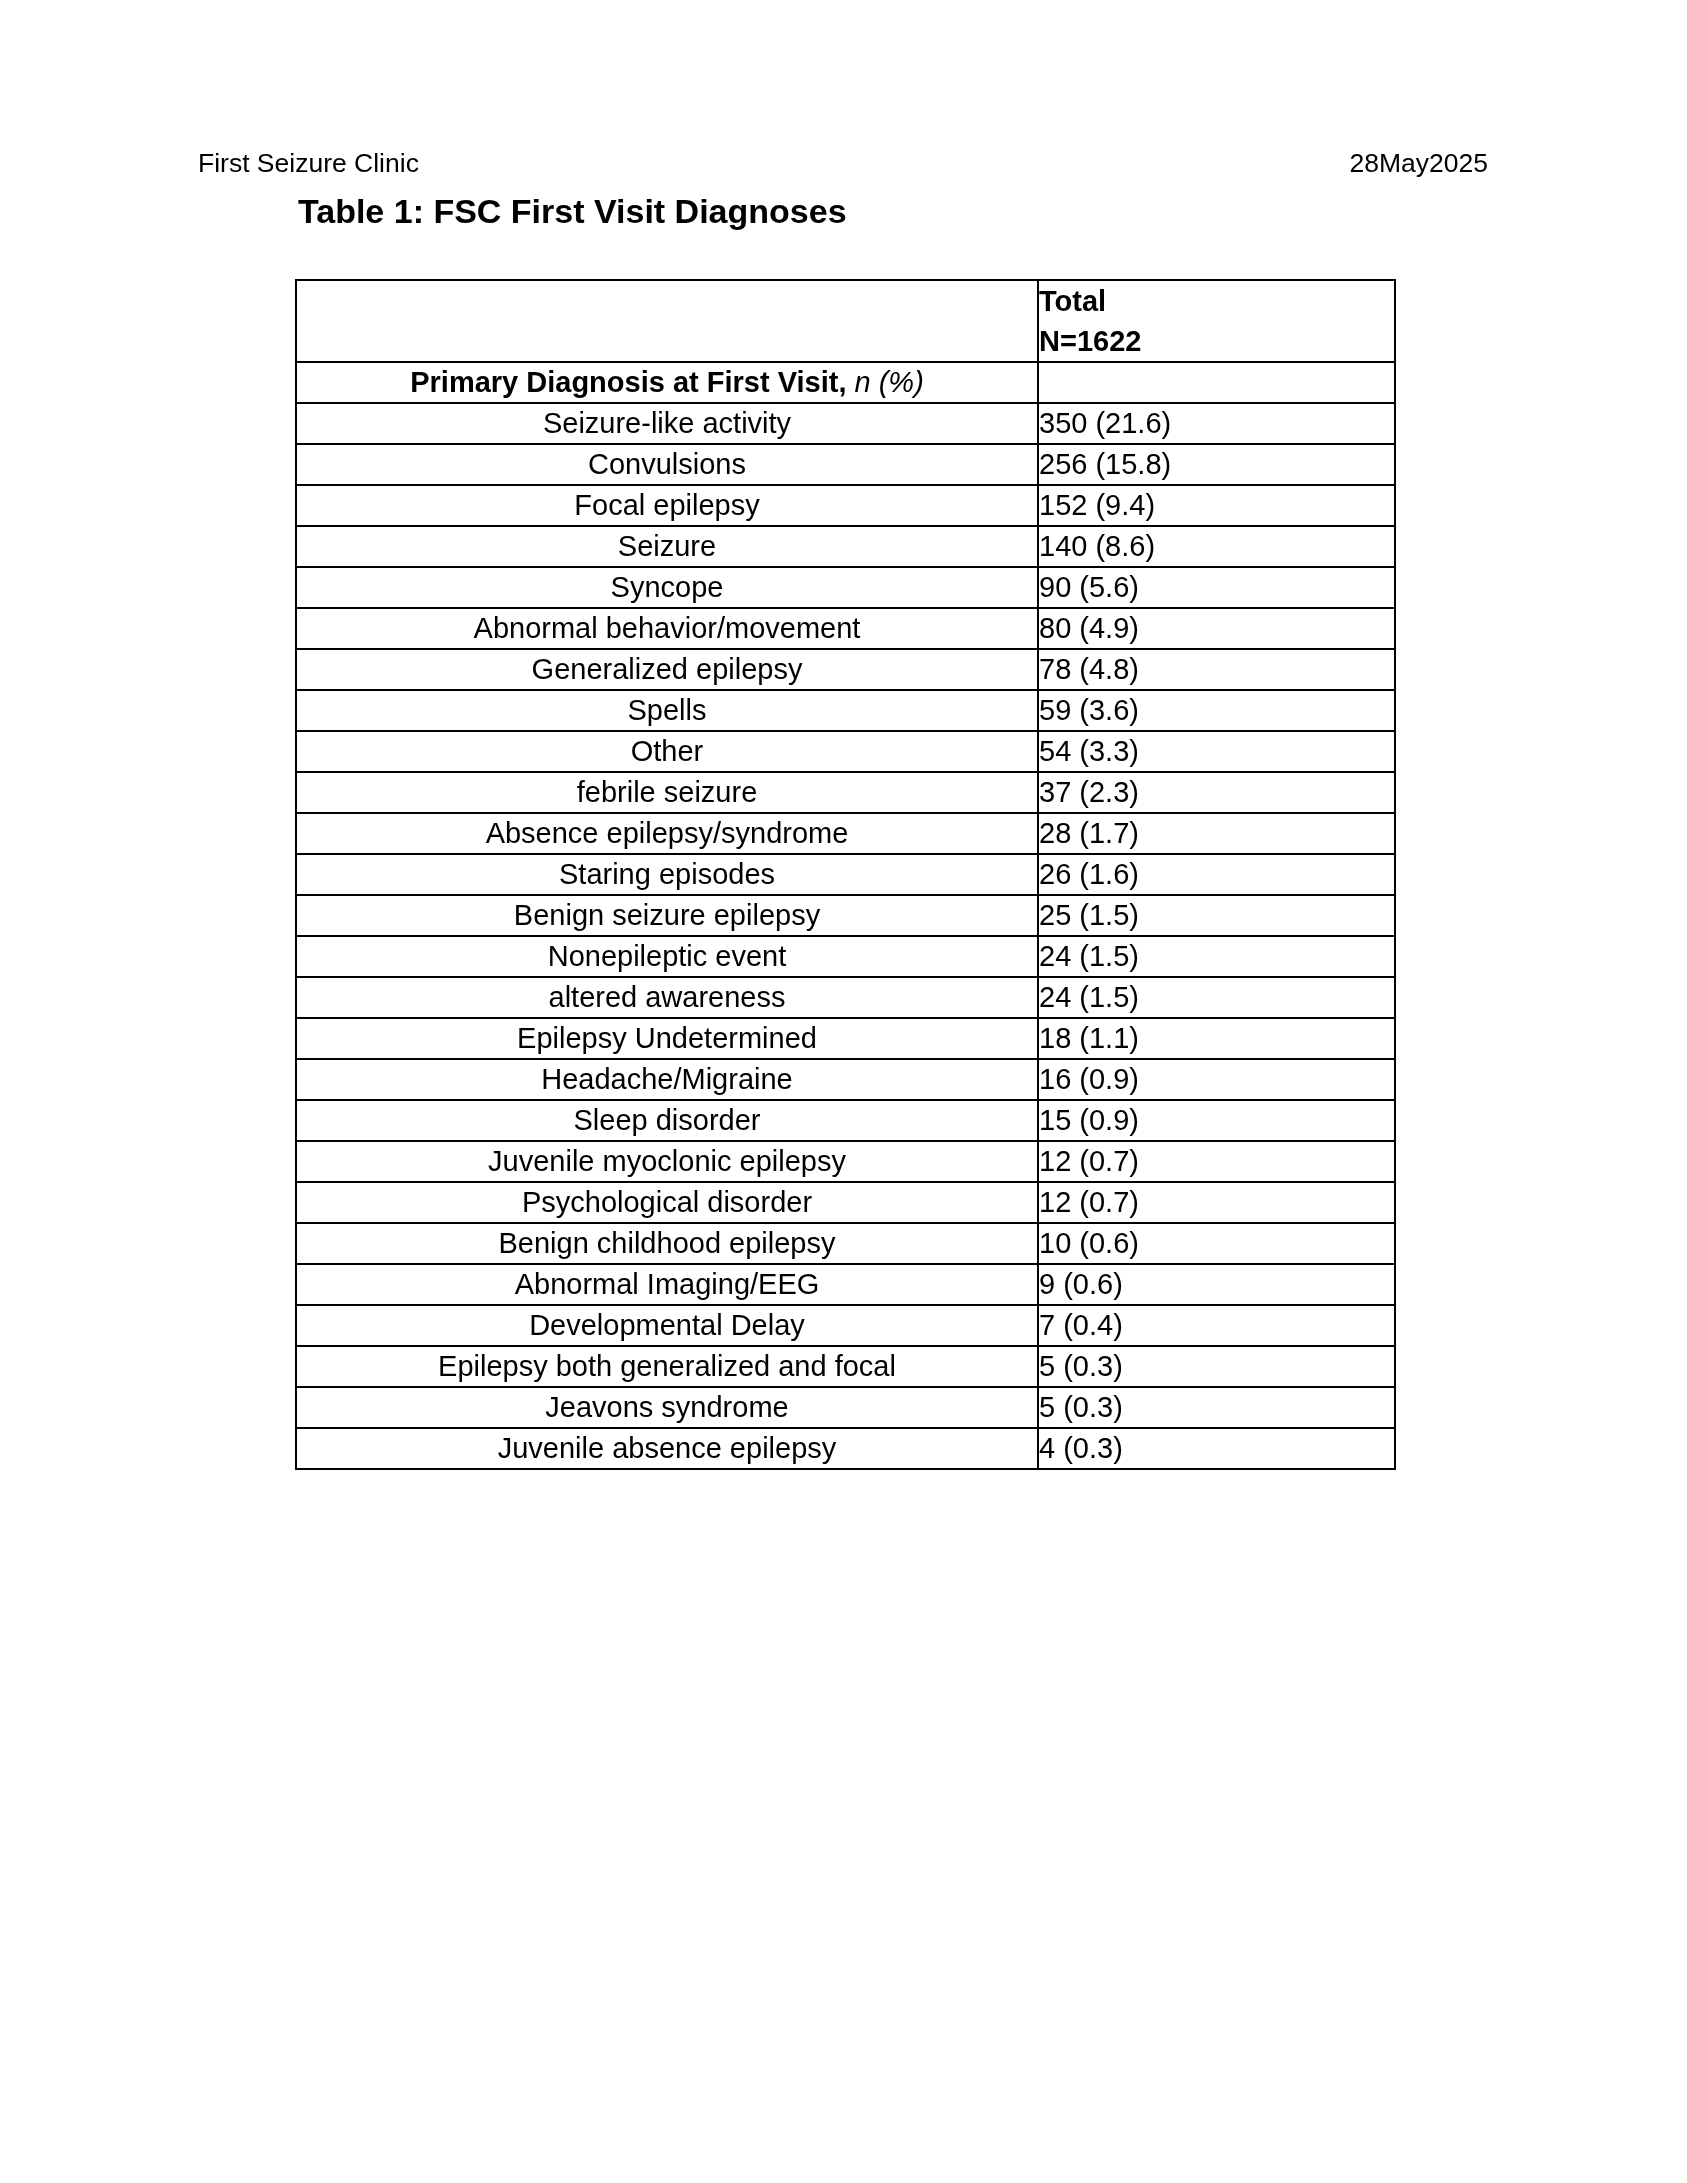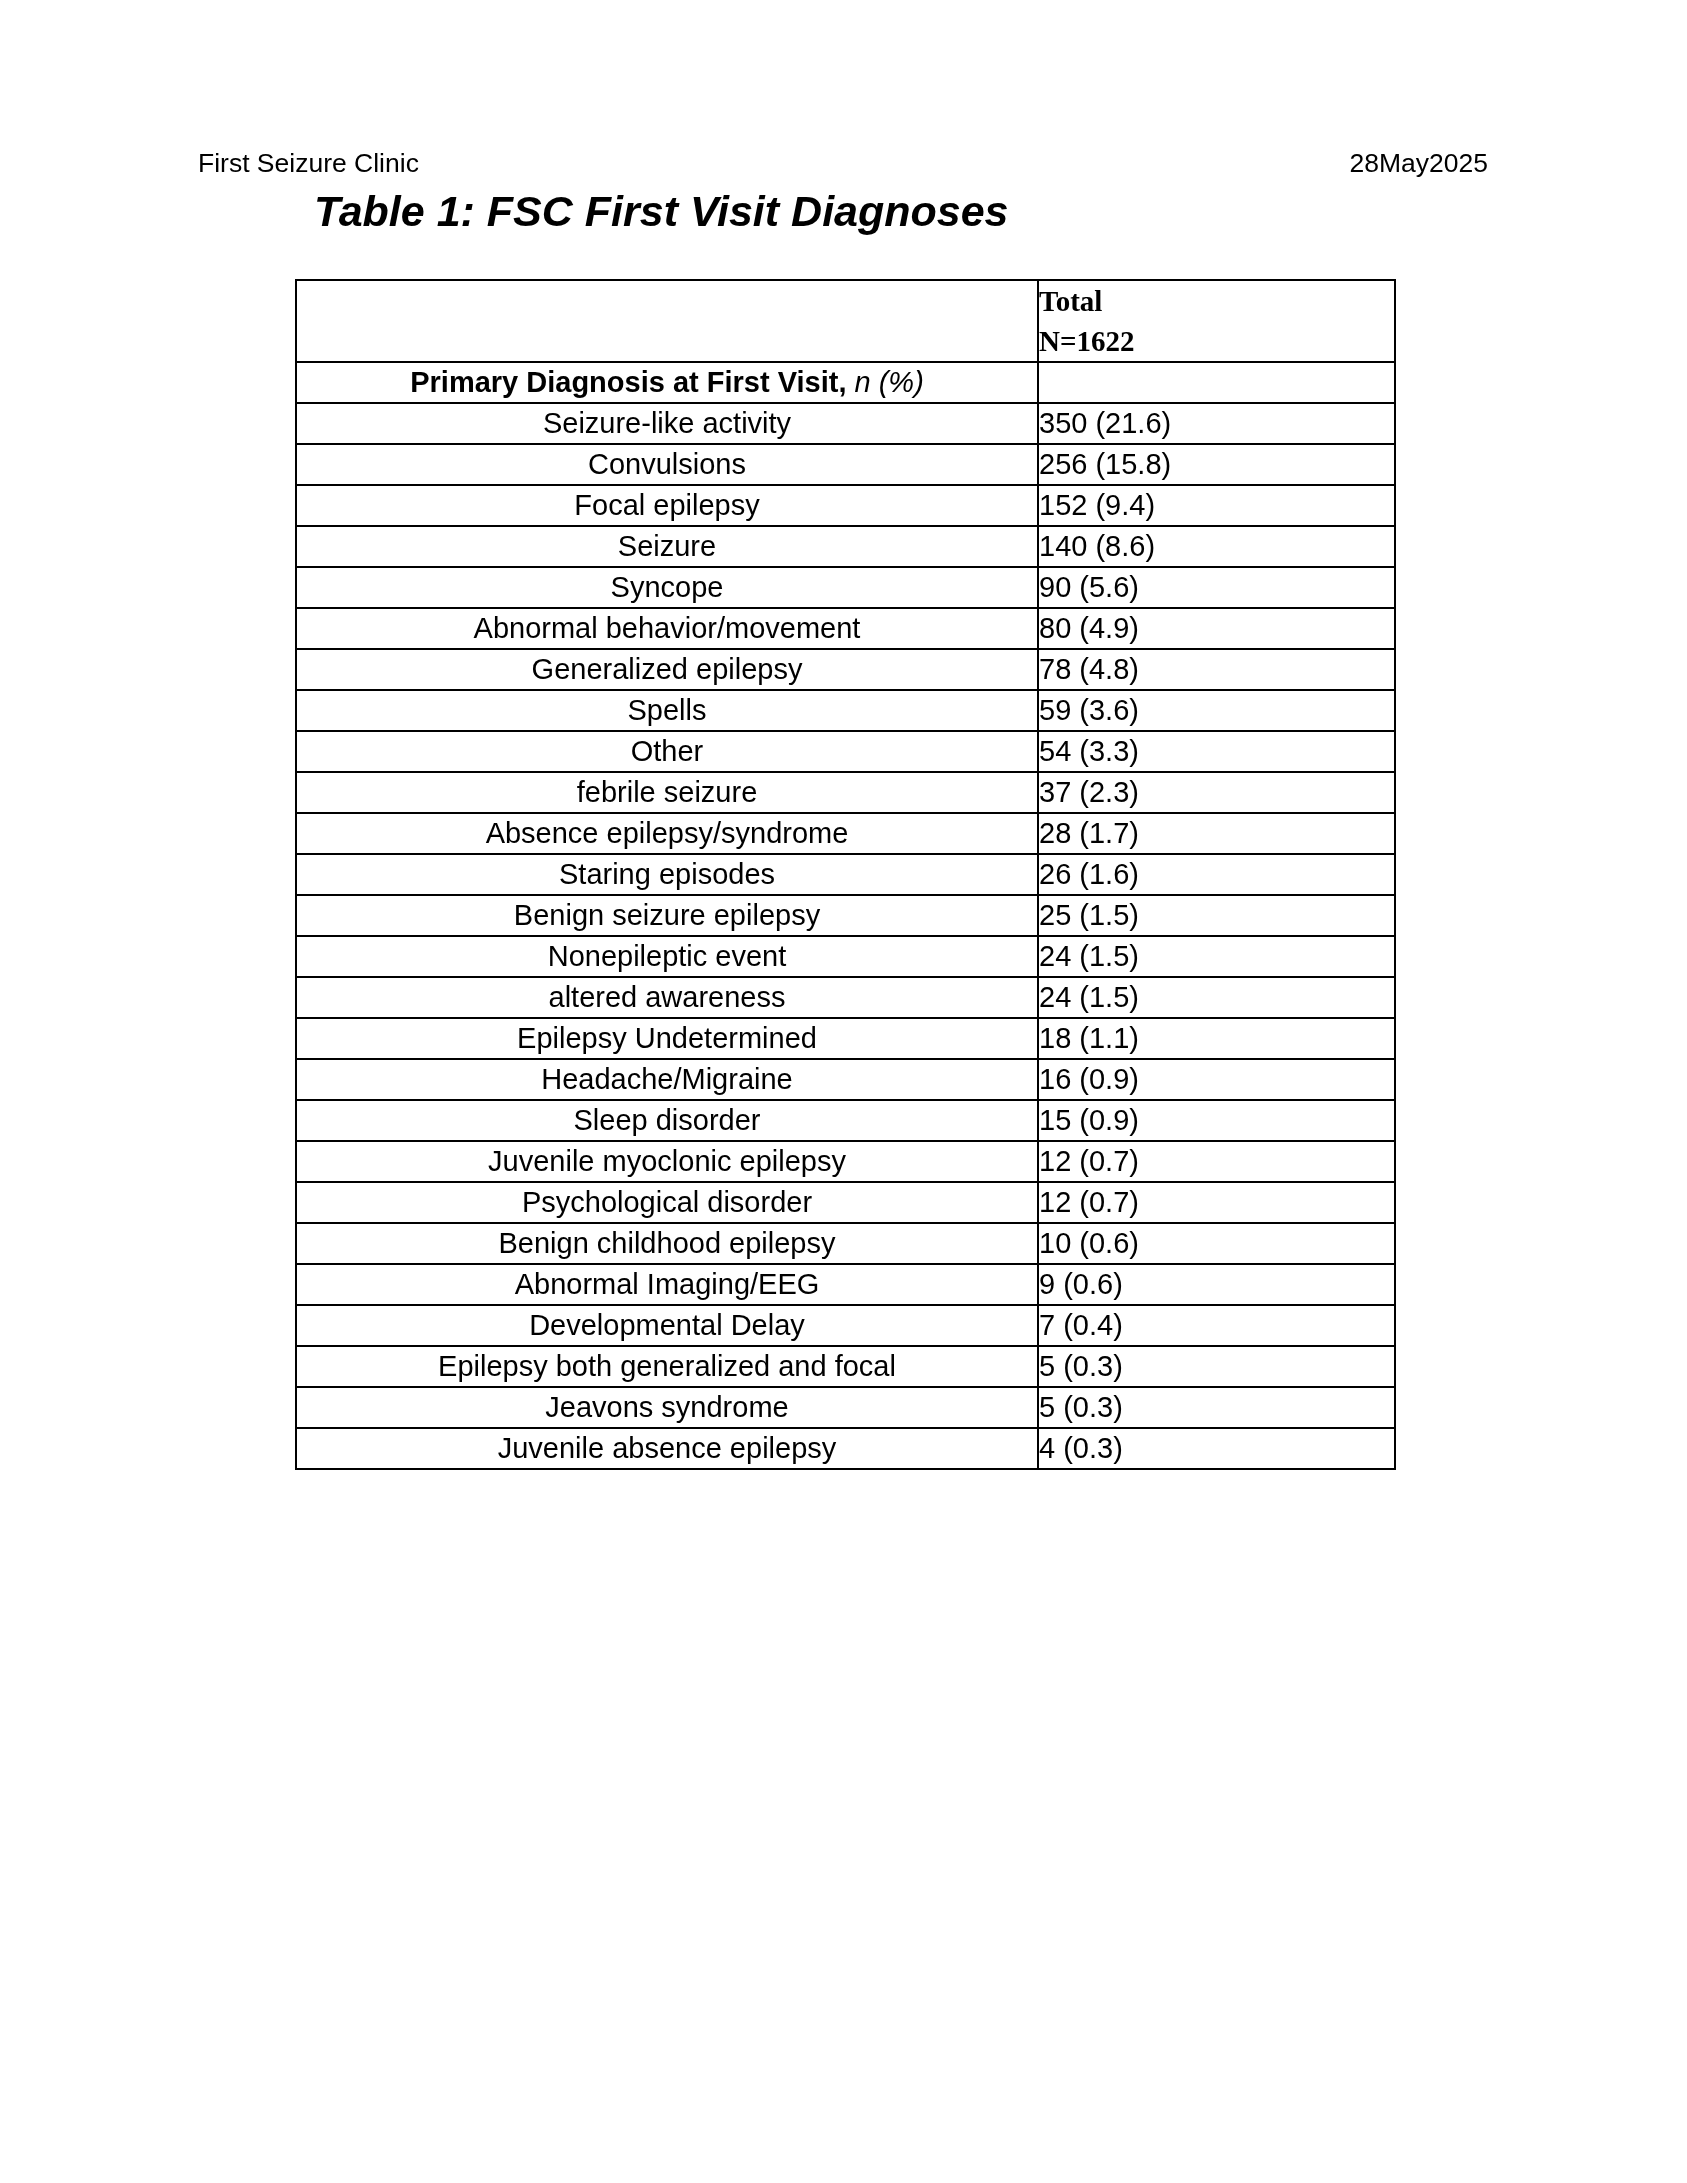--- a/index.html
+++ b/index.html
@@ -23,26 +23,25 @@
     width: 1290px;
     display: flex;
     justify-content: space-between;
     align-items: flex-start;
     font-size: 26.5px;
     line-height: 32px;
     margin-top: 48px;
   }
   .doc-title {
     position: absolute;
-    left: 314px;
+    left: 298px;
     top: 191px;
-    font-size: 43px;
+    font-size: 34px;
     line-height: 40px;
     font-weight: bold;
-    font-style: italic;
   }
   table.diagnoses {
     position: absolute;
     left: 295px;
     top: 279px;
     width: 1099px;
     border-collapse: collapse;
     table-layout: fixed;
   }
   table.diagnoses td {
@@ -50,21 +49,21 @@
     font-size: 29px;
     line-height: 37px;
     vertical-align: middle;
     padding: 0;
     overflow: hidden;
     white-space: nowrap;
   }
   col.c-label { width: 742px; }
   col.c-value { width: 357px; }
 
-  tr.header-row td { height: 80px; font-weight: bold; font-family: Liberation Serif, serif; }
+  tr.header-row td { height: 80px; font-weight: bold; }
   tr.header-row .value-cell { line-height: 40px; }
 
   tr.section-row td,
   tr.data-row td { height: 39px; }
 
   .label-cell {
     text-align: center;
     padding-right: 10.6px;
   }
   .value-cell {

